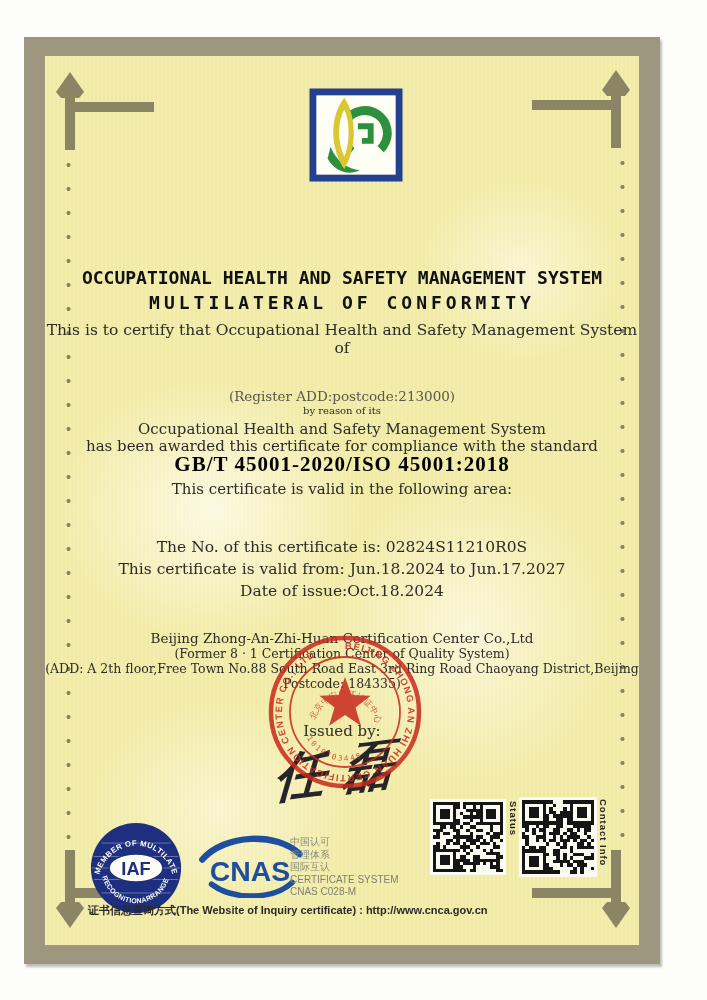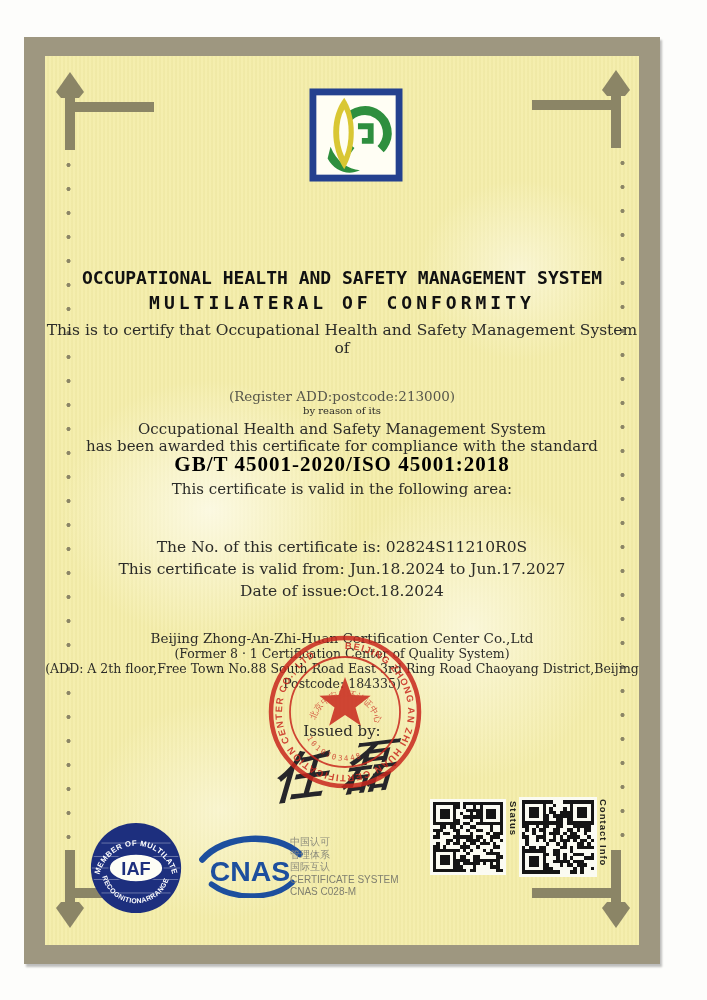--- a/index.html
+++ b/index.html
@@ -648,15 +648,16 @@
     </svg>
 
     <div style="position:absolute;left:290px;top:836px;font-family:'Liberation Sans',sans-serif;font-size:10px;line-height:12.5px;color:#8c8c7c;">
       <span class="accr-line">中国认可</span>
       <span class="accr-line">管理体系</span>
       <span class="accr-line">国际互认</span>
       <span class="accr-line" style="color:#7f7f70;">CERTIFICATE SYSTEM</span>
       <span class="accr-line" style="color:#7f7f70;">CNAS C028-M</span>
     </div>
 
+    <div style="position:absolute;left:88px;top:903px;width:520px;font-family:'Liberation Sans',sans-serif;font-size:11px;font-weight:700;color:#2a2a24;">证书信息查询方式(The Website of Inquiry certificate) : http://www.cnca.gov.cn</div>
 
   </div>
 </div>
 
 </body></html>

